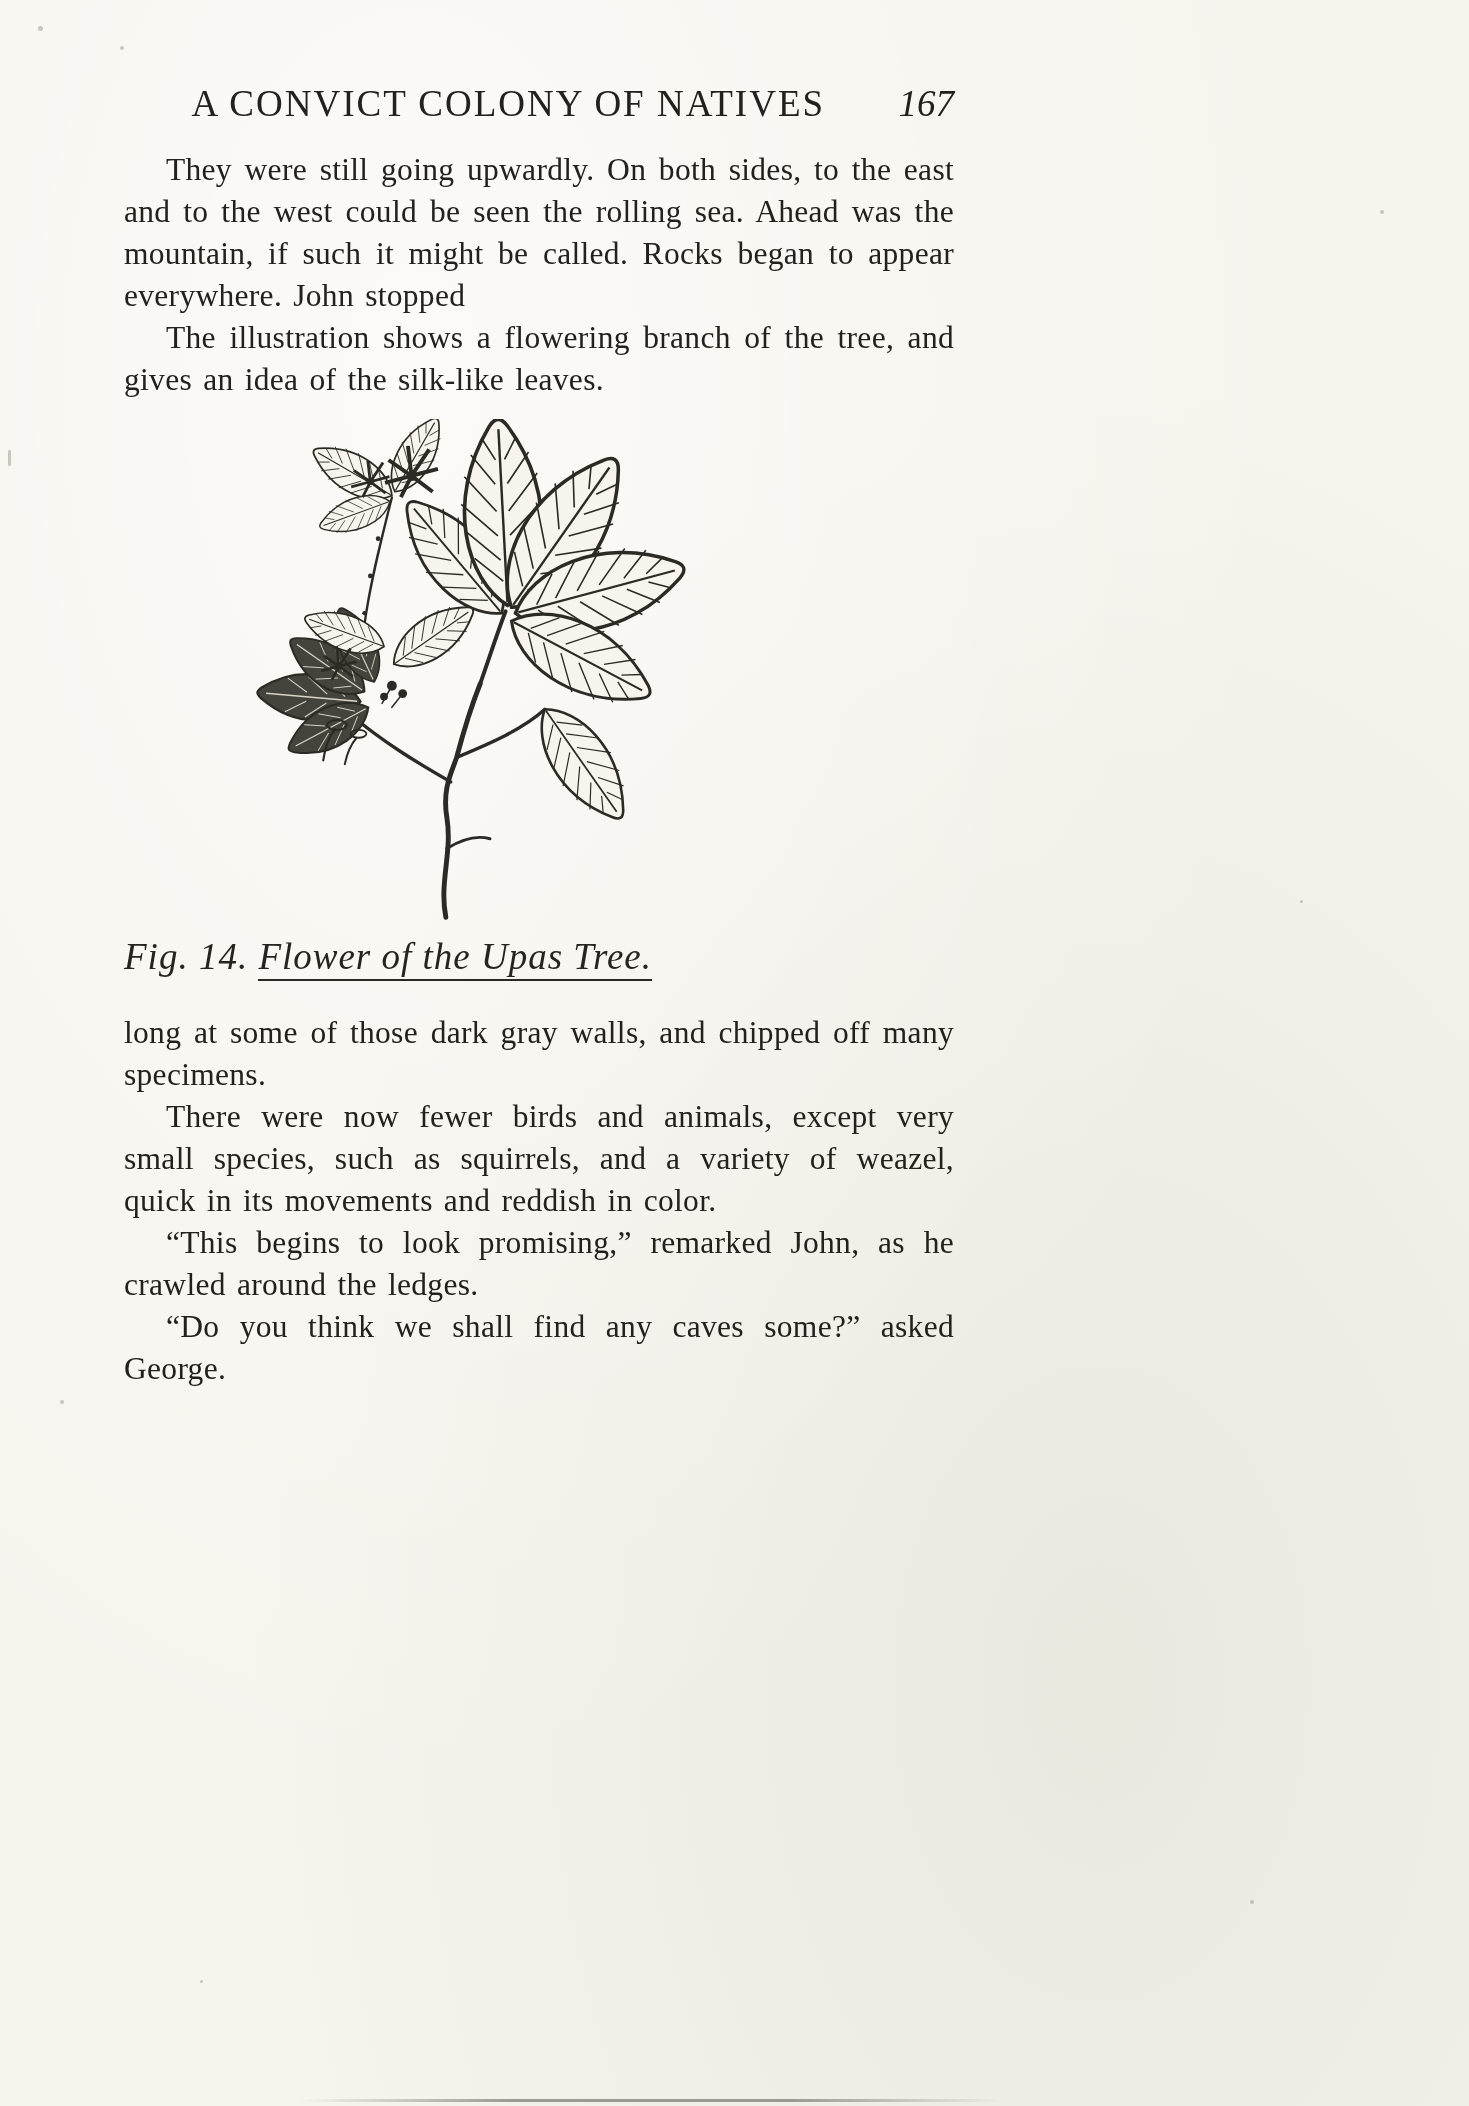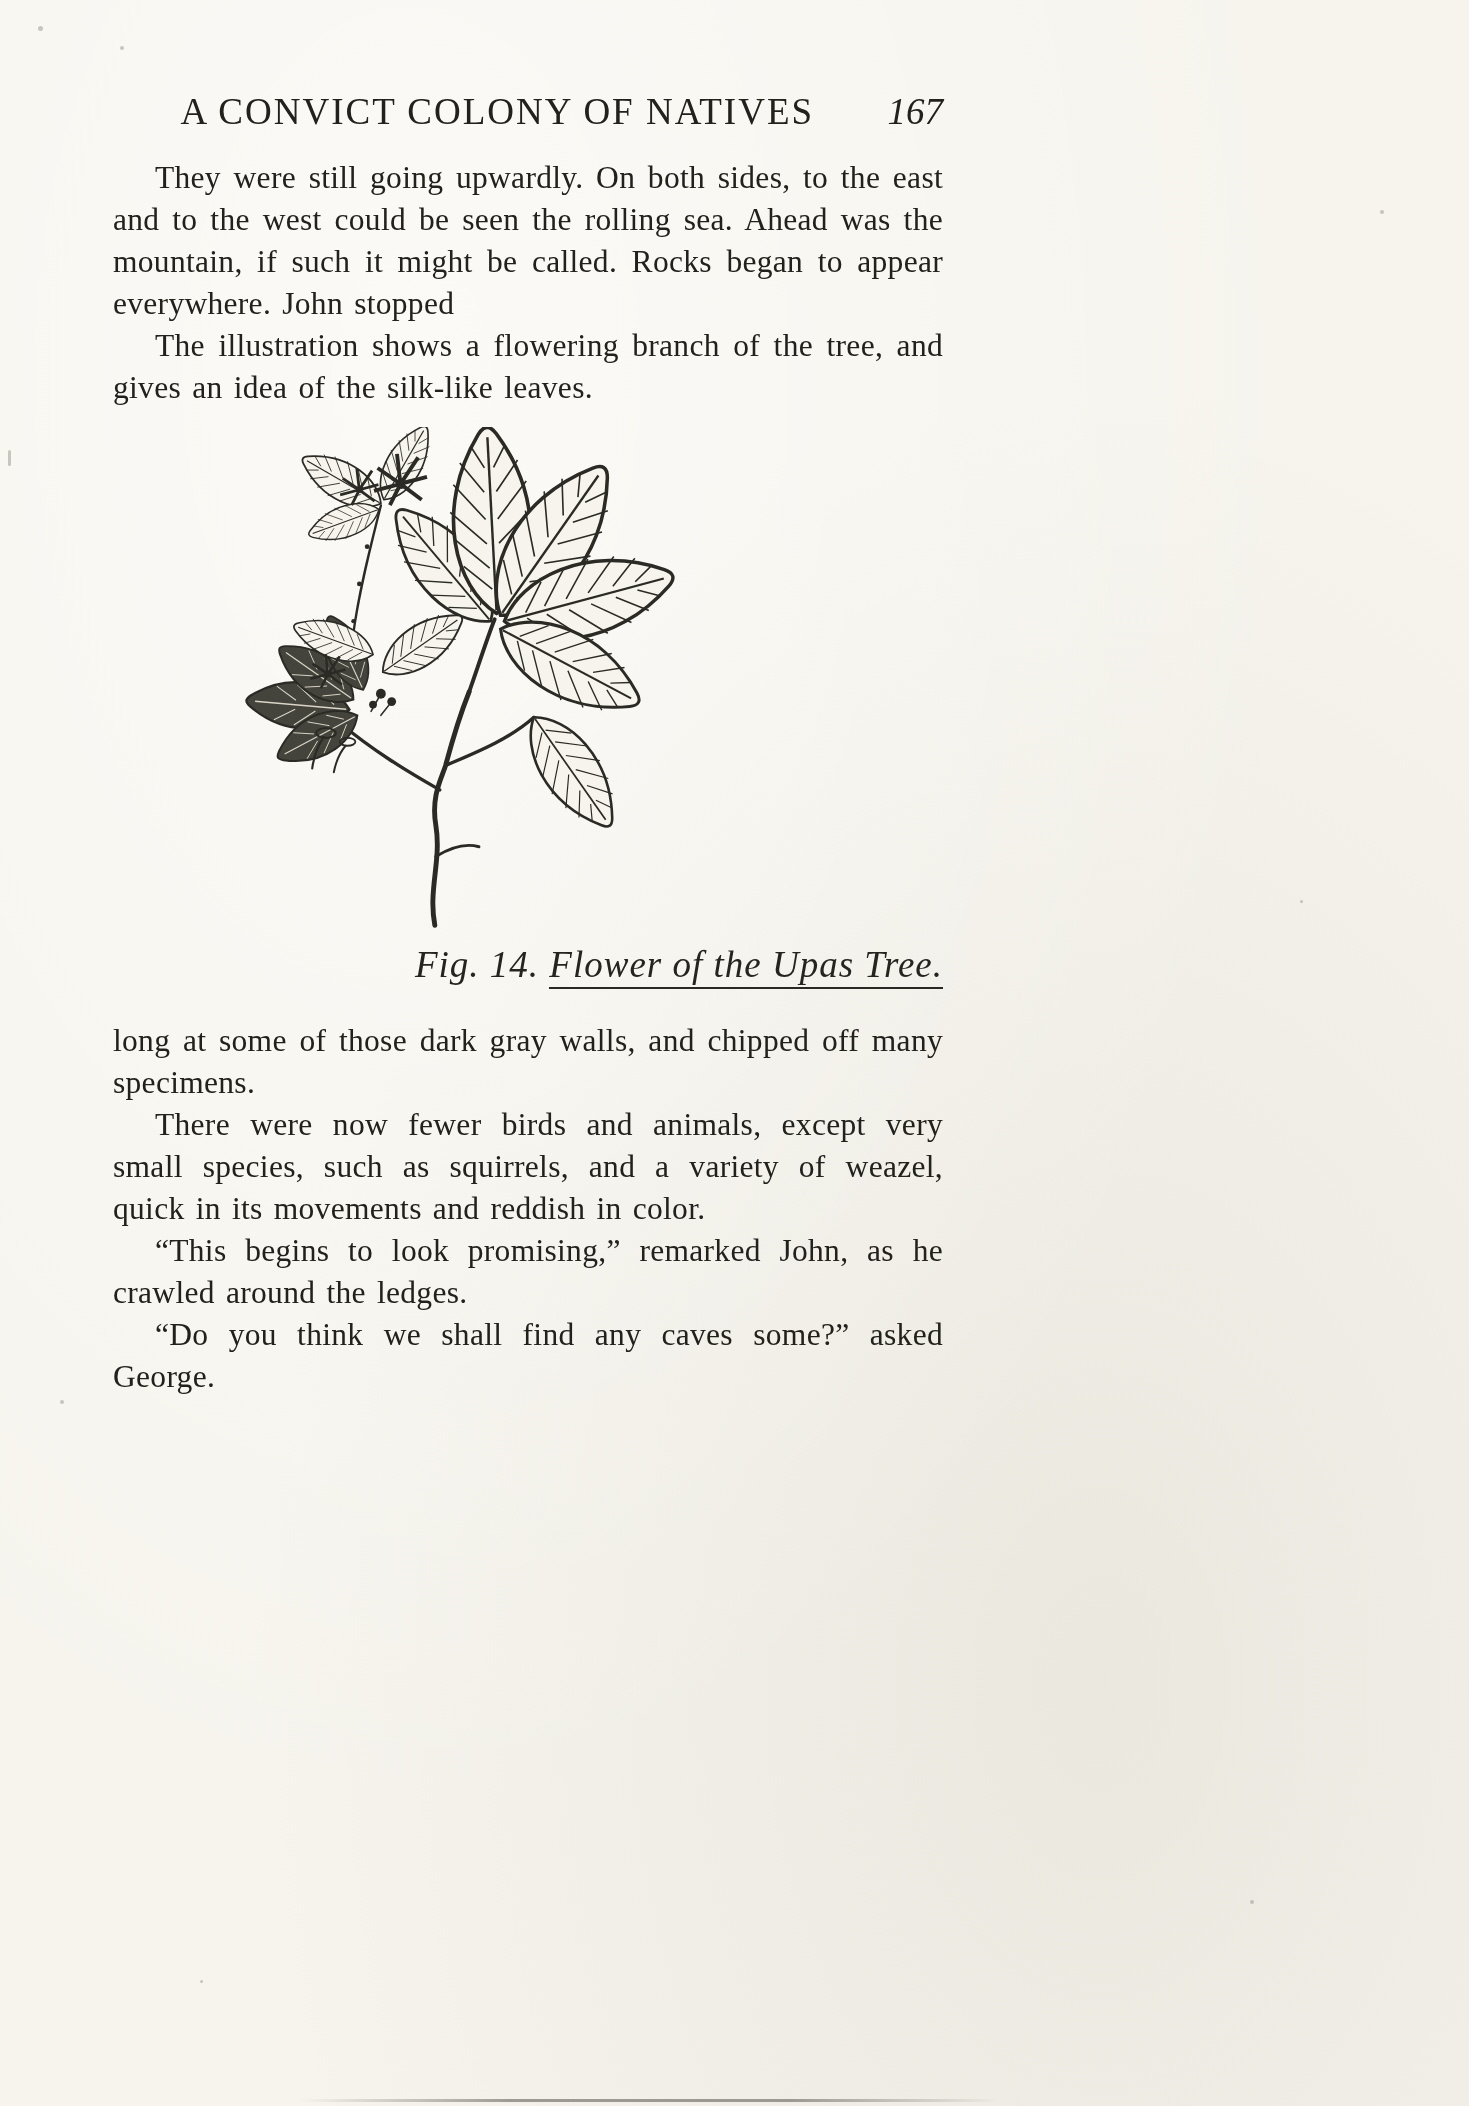--- a/index.html
+++ b/index.html
@@ -14,37 +14,37 @@
       #f6f4ed;
     color:#23211c;
     font-family:"Liberation Serif","DejaVu Serif",serif;
     overflow:hidden;
   }
   .speck { position:absolute; border-radius:50%; background:#8d897c; opacity:.45; }
   .scan-edge {
     position:absolute; left:300px; bottom:4px; width:700px; height:3px;
     background:linear-gradient(90deg, rgba(70,68,60,0) 0%, rgba(70,68,60,.5) 30%, rgba(70,68,60,.5) 70%, rgba(70,68,60,0) 100%);
   }
-  .content { position:absolute; left:113px; top:82px; width:830px;margin-top:8px; }
+  .content { position:absolute; left:124px; top:82px; width:830px; }
 
   .header { display:flex; align-items:baseline; font-size:37px; letter-spacing:2px; margin-bottom:24px; white-space:nowrap; }
   .header .title { flex:1; text-align:center; }
   .header .pagenum { margin-left:6px; letter-spacing:0;font-style:italic; }
 
   p.body-text {
     font-size:31.5px; line-height:42px; text-align:justify;
     word-spacing:3px; letter-spacing:.3px;
   }
   p.indent { text-indent:42px; }
 
   .figure { margin:18px 0 0; text-align:center; }
   .figure svg { display:inline-block; }
 
   .caption {
-    text-align:right; font-size:37px; font-style:italic;
+    text-align:left; font-size:37px; font-style:italic;
     margin:2px 0 34px; letter-spacing:1px; color:#26241e;
   }
   .caption .underlined { border-bottom:2.5px solid #2a2822; padding-bottom:2px; }
 
   .ink { stroke:#2b2a24; fill:none; stroke-linecap:round; stroke-linejoin:round; }
 </style>
 </head>
 <body>
 
 <div class="page">

